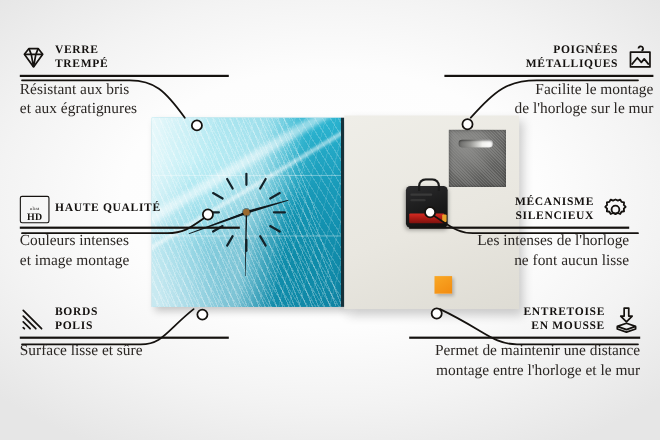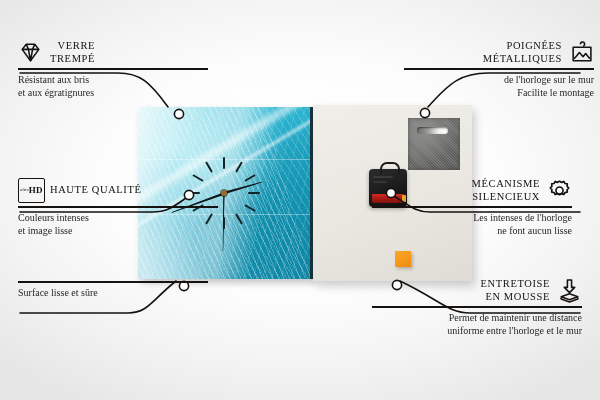--- a/index.html
+++ b/index.html
@@ -84,30 +84,30 @@
     background:linear-gradient(150deg,#f9a825 0%,#f28b10 100%);
     box-shadow:2px 2px 3px rgba(0,0,0,.22);}
 
   
   .callout{position:absolute;width:190px;}
   .callout.left{text-align:left;}
   .callout.right{text-align:right;}
   .co-head{display:flex;align-items:center;gap:7px;}
   .callout.right .co-head{flex-direction:row-reverse;}
   .co-title{
-    font-size:10.5px;font-weight:normal;letter-spacing:.6px;color:#14110f;
-    line-height:1.18;text-transform:uppercase;text-align:right;
+    font-size:10.5px;font-weight:bold;letter-spacing:.6px;color:#14110f;
+    line-height:1.18;text-transform:uppercase;
   }
   .co-rule{height:1.5px;background:#15120f;margin:3px 0 3px;}
-  .co-sub{font-size:10px;color:#2a2623;line-height:1.3;}
+  .co-sub{font-size:14px;color:#2a2623;line-height:1.3;}
   .co-icon{width:25px;height:25px;flex:0 0 25px;}
   .co-icon svg{display:block;width:25px;height:25px;}
 
   .hd-box{width:25px;height:23px;border:1.6px solid #15120f;border-radius:2px;
-    display:flex;flex-direction:row;align-items:center;justify-content:center;line-height:1;}
+    display:flex;flex-direction:column;align-items:center;justify-content:flex-end;line-height:1;}
   .hd-box b{font-size:9px;font-weight:bold;letter-spacing:.3px;color:#15120f;}
   .hd-box span{font-size:4.2px;letter-spacing:.2px;color:#15120f;margin-bottom:.5px;}
 
   .leaders{position:absolute;inset:0;pointer-events:none;}
 </style>
 </head>
 <body>
 
 <div id="infographic">
 
@@ -229,25 +229,39 @@
           <b>HD</b>
         </div>
       </div>
       <div class="co-title">
         <div>HAUTE QUALITÉ</div>
       </div>
     </div>
     <div class="co-rule"></div>
     <div class="co-sub">
       <div>Couleurs intenses</div>
-      <div>et image lisse</div>
+      <div>et image montage</div>
     </div>
   </div>
 
   <div class="callout left" style="left:18px;top:278px;">
+    <div class="co-head">
+      <div class="co-icon">
+        <svg viewBox="0 0 24 24" fill="none" stroke="#15120f" stroke-width="1.5" stroke-linecap="round">
+          <path d="M3 4 L19 20"></path>
+            <path d="M3 9 L14 20"></path>
+            <path d="M3 14 L9 20"></path>
+            <path d="M3 19 L4 20"></path>
+        </svg>
+      </div>
+      <div class="co-title">
+        <div>BORDS</div>
+        <div>POLIS</div>
+      </div>
+    </div>
     <div class="co-rule"></div>
     <div class="co-sub">
       <div>Surface lisse et sûre</div>
     </div>
   </div>
 
   <div class="callout right" style="left:404px;top:40px;">
     <div class="co-head">
       <div class="co-icon">
         <svg viewBox="0 0 24 24" fill="none" stroke="#15120f" stroke-width="1.5" stroke-linejoin="round">
@@ -256,22 +270,22 @@
           <path d="M5 18 L10 12 L13.5 16 L16 13 L20 18"></path>
         </svg>
       </div>
       <div class="co-title">
         <div>POIGNÉES</div>
         <div>MÉTALLIQUES</div>
       </div>
     </div>
     <div class="co-rule"></div>
     <div class="co-sub">
+      <div>Facilite le montage</div>
       <div>de l'horloge sur le mur</div>
-      <div>Facilite le montage</div>
     </div>
   </div>
 
   <div class="callout right" style="left:372px;top:178px;width:200px;">
     <div class="co-head">
       <div class="co-icon">
         <svg viewBox="0 0 24 24" fill="none" stroke="#15120f" stroke-width="1.6" stroke-linejoin="round">
           <path d="M12 3.2 l2.1 1.0 2.0 -0.9 1.2 2.0 2.2 0.4 -0.2 2.3 1.6 1.6 -1.6 1.6 0.2 2.3 -2.2 0.4 -1.2 2.0 -2.0 -0.9 -2.1 1.0 -2.1 -1.0 -2.0 0.9 -1.2 -2.0 -2.2 -0.4 0.2 -2.3 -1.6 -1.6 1.6 -1.6 -0.2 -2.3 2.2 -0.4 1.2 -2.0 2.0 0.9 Z"></path>
           <circle cx="12" cy="12" r="3.4"></circle>
         </svg>
@@ -298,17 +312,17 @@
         </svg>
       </div>
       <div class="co-title">
         <div>ENTRETOISE</div>
         <div>EN MOUSSE</div>
       </div>
     </div>
     <div class="co-rule"></div>
     <div class="co-sub">
       <div>Permet de maintenir une distance</div>
-      <div>uniforme entre l'horloge et le mur</div>
+      <div>montage entre l'horloge et le mur</div>
     </div>
   </div>
 
 </div>
 
 </body></html>

